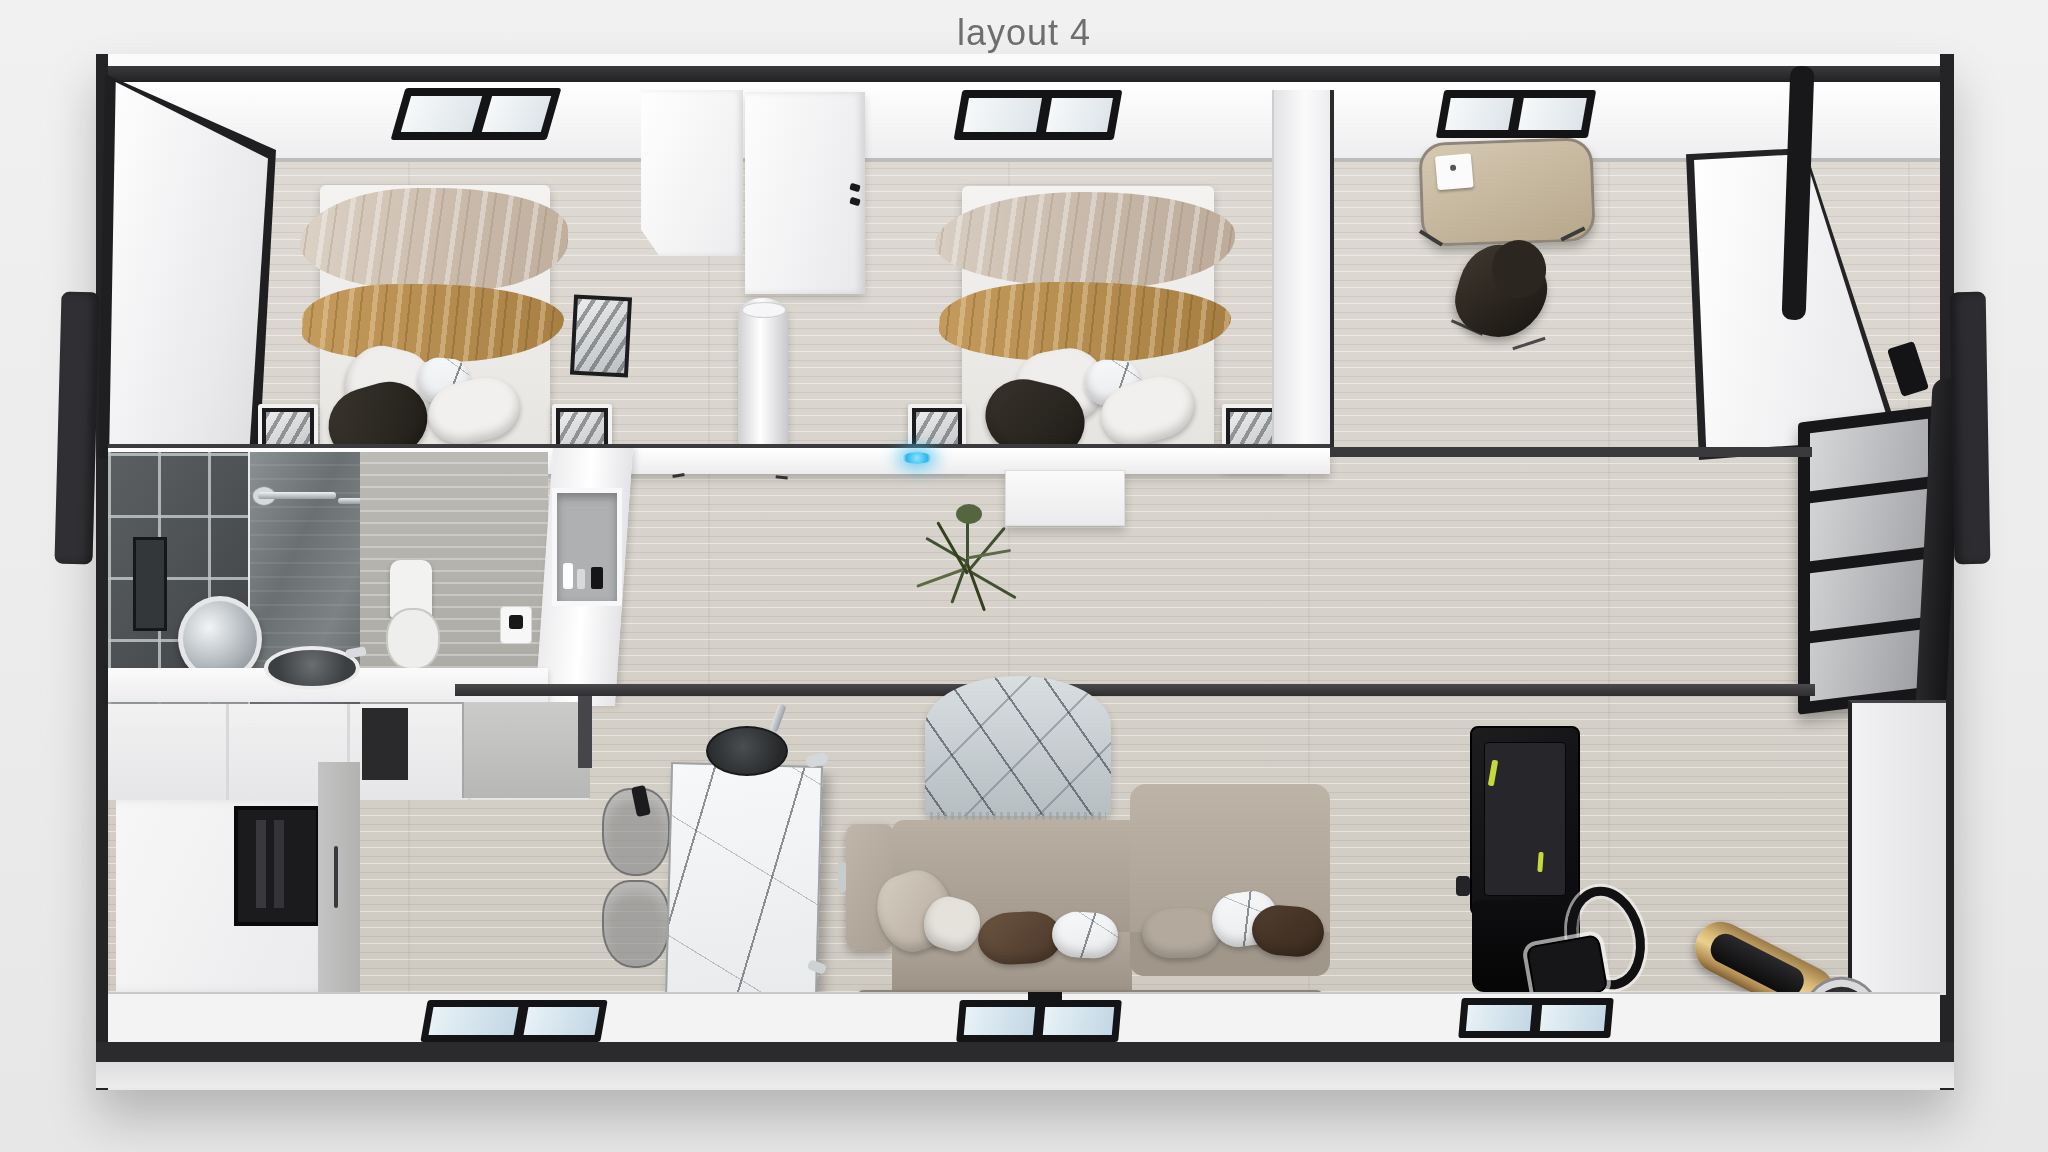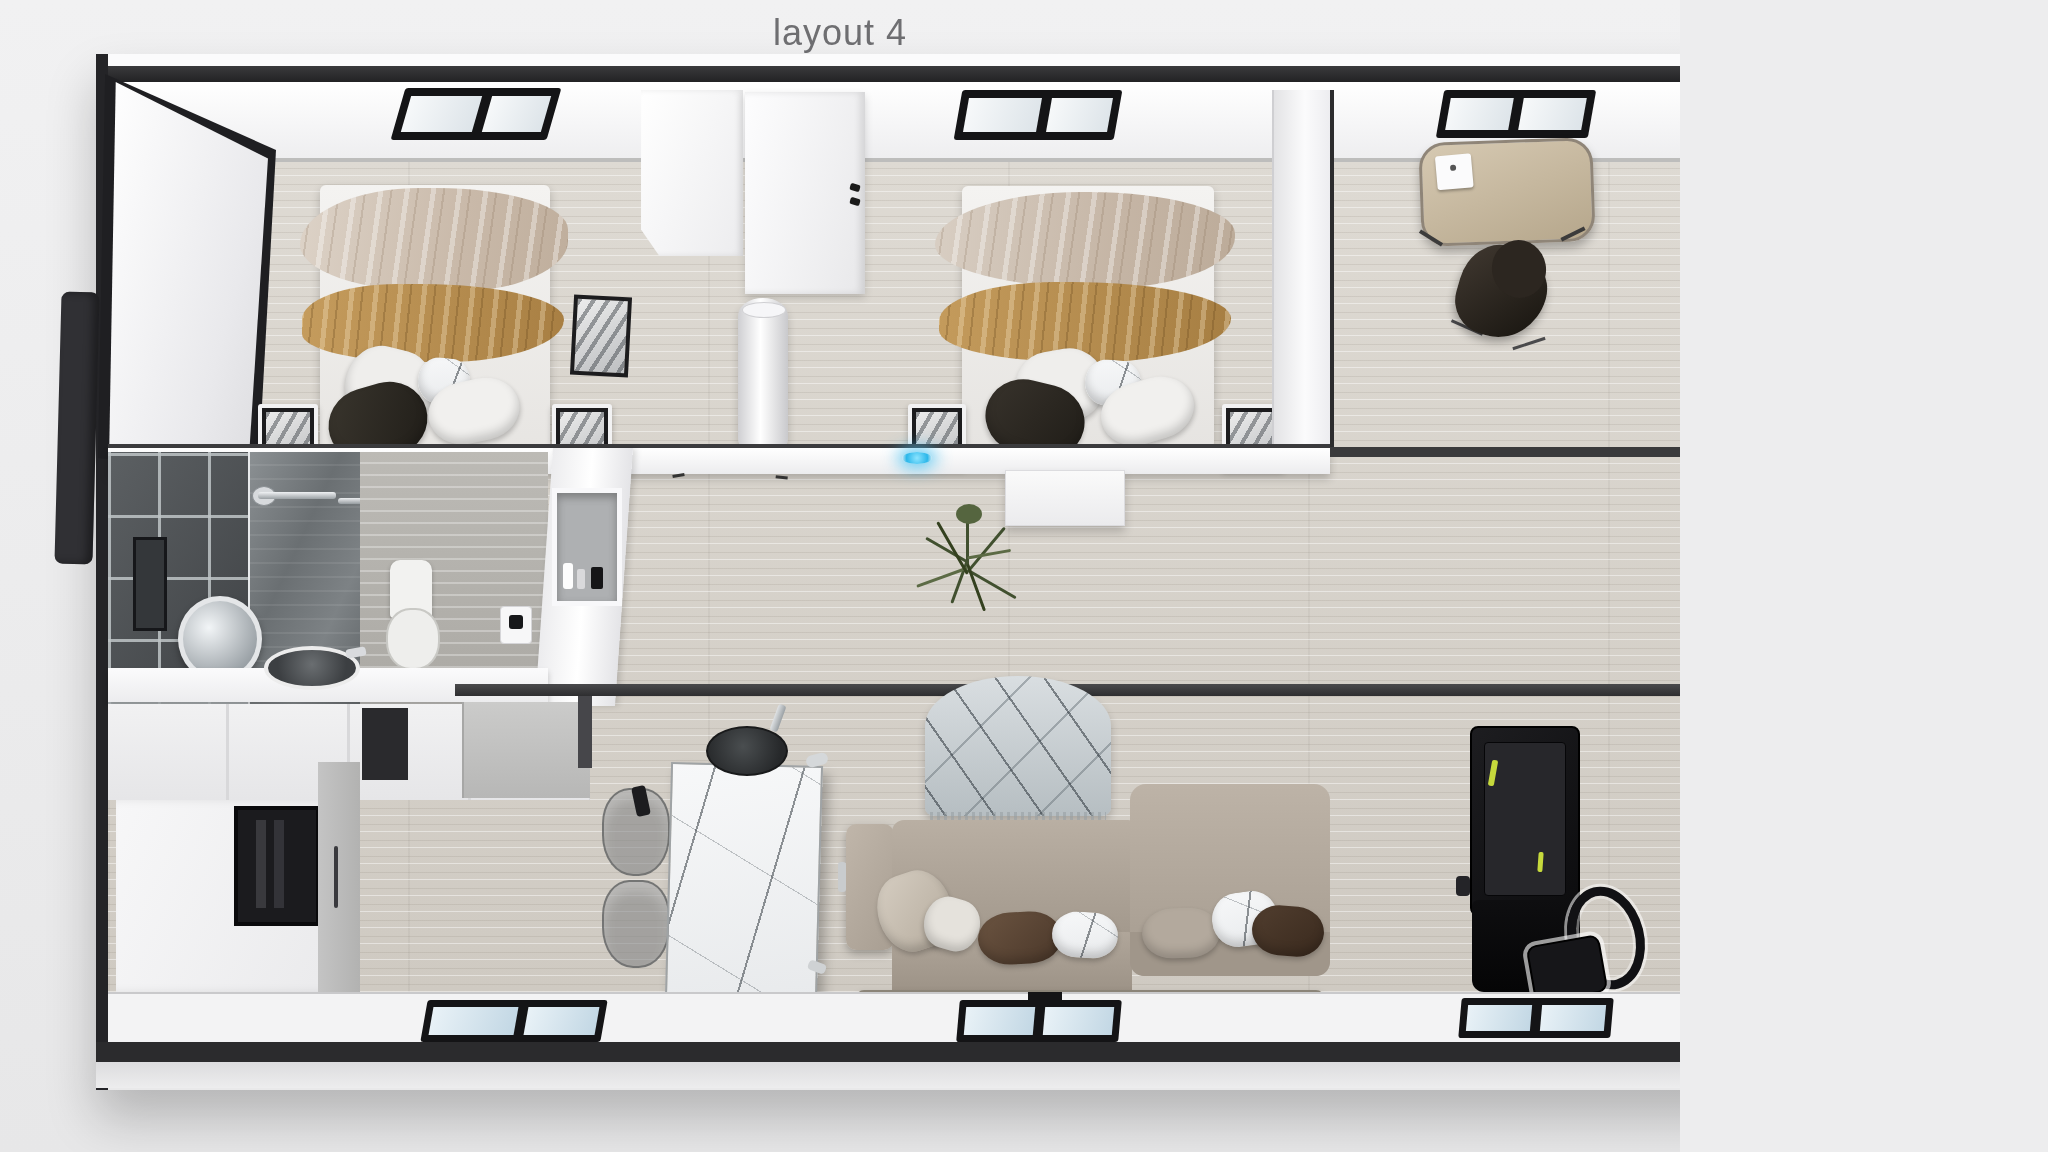--- a/index.html
+++ b/index.html
@@ -1,16 +1,16 @@
 <!DOCTYPE html>
 <html><head>
 <meta charset="utf-8">
 <style>
   html,body{margin:0;padding:0;background:#ededee;font-family:"Liberation Sans",sans-serif;}
-  #stage{position:relative;width:1680px;height:1152px;overflow:hidden;
+  #stage{position:relative;width:2048px;height:1152px;overflow:hidden;
     background:linear-gradient(180deg,#f1f1f2 0%,#ebebec 60%,#e7e7e8 100%);}
   .a{position:absolute;}
   .wood{background-color:#d7d3cc;background-image:
     repeating-linear-gradient(0deg, rgba(255,255,255,.45) 0 1px, transparent 1px 7px, rgba(115,105,92,.13) 7px 8px, transparent 8px 16px),
     repeating-linear-gradient(90deg, rgba(60,55,48,.05) 0 2px, transparent 2px 300px),
     linear-gradient(180deg,#dedad3,#cfcac2);}
   .tiles{background-image:
     repeating-linear-gradient(90deg, rgba(190,196,198,.85) 0 3px, transparent 3px 50px),
     repeating-linear-gradient(0deg, rgba(190,196,198,.85) 0 3px, transparent 3px 62px),
     linear-gradient(125deg,#5c6063,#3f4245);}

